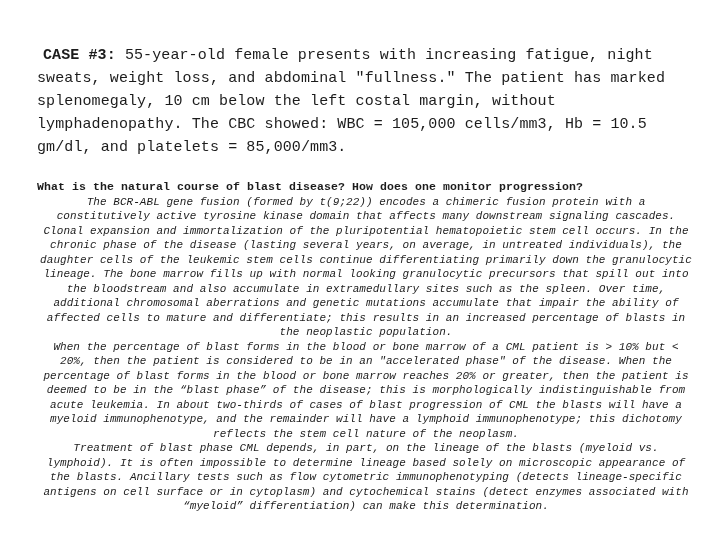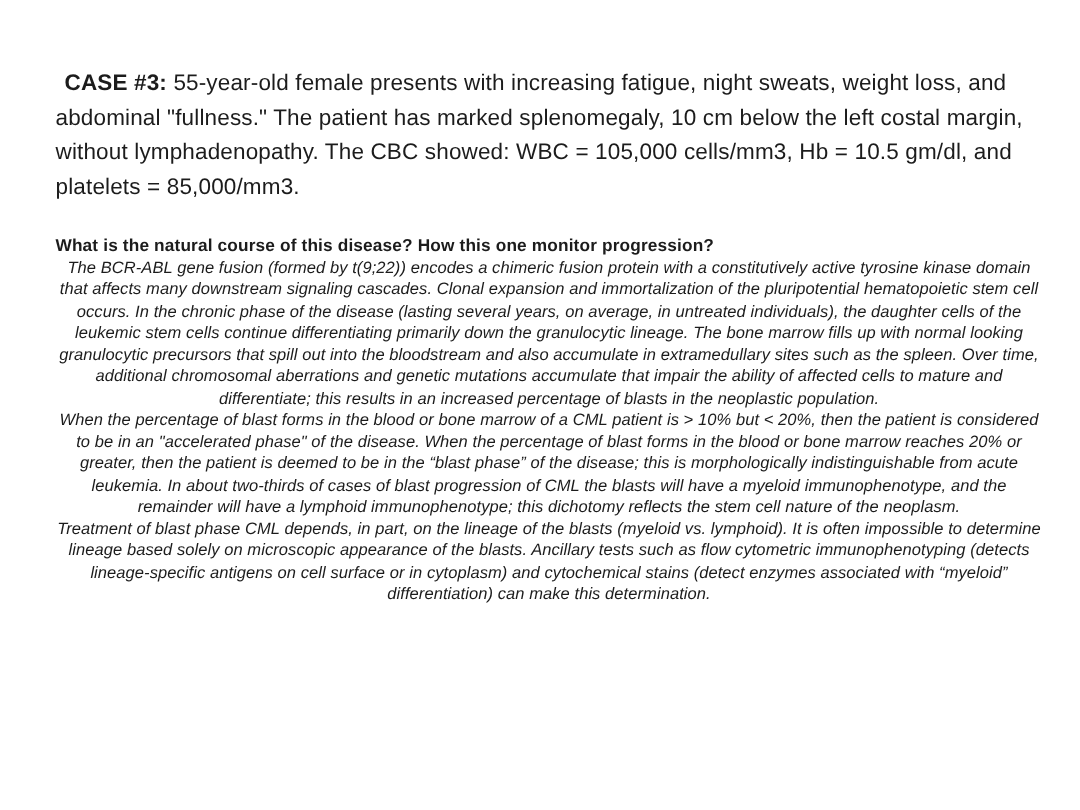--- a/index.html
+++ b/index.html
@@ -7,21 +7,21 @@
     padding: 0;
     background: #ffffff;
   }
   .slide {
     position: relative;
     width: 720px;
     height: 540px;
     background: #ffffff;
     box-sizing: border-box;
     padding: 44px 25px 0 37px;
-    font-family: Liberation Sans, sans-serif;
+    font-family: Liberation Mono, monospace;
     color: #1c1c1c;
     overflow: hidden;
   }
   .case-text {
     margin: 0;
     font-size: 15px;
     line-height: 23px;
     text-indent: 6px;
     letter-spacing: 0.1px;
     max-width: 660px;
@@ -48,18 +48,18 @@
   }
   .answer + .answer {
   }
 </style>
 </head>
 <body>
 
 <div class="slide">
   <p class="case-text"><b>CASE #3:</b><span> 55-year-old female presents with increasing fatigue, night sweats, weight loss, and abdominal "fullness." The patient has marked splenomegaly, 10 cm below the left costal margin, without lymphadenopathy. The CBC showed: WBC = 105,000 cells/mm3, Hb = 10.5 gm/dl, and platelets = 85,000/mm3.</span></p>
 
-  <p class="question">What is the natural course of this disease? How this one monitor progression?</p>
+  <p class="question">What is the natural course of blast disease? How does one monitor progression?</p>
 
   <p class="answer">The BCR-ABL gene fusion (formed by t(9;22)) encodes a chimeric fusion protein with a constitutively active tyrosine kinase domain that affects many downstream signaling cascades. Clonal expansion and immortalization of the pluripotential hematopoietic stem cell occurs. In the chronic phase of the disease (lasting several years, on average, in untreated individuals), the daughter cells of the leukemic stem cells continue differentiating primarily down the granulocytic lineage. The bone marrow fills up with normal looking granulocytic precursors that spill out into the bloodstream and also accumulate in extramedullary sites such as the spleen. Over time, additional chromosomal aberrations and genetic mutations accumulate that impair the ability of affected cells to mature and differentiate; this results in an increased percentage of blasts in the neoplastic population.</p>
   <p class="answer">When the percentage of blast forms in the blood or bone marrow of a CML patient is &gt; 10% but &lt; 20%, then the patient is considered to be in an "accelerated phase" of the disease. When the percentage of blast forms in the blood or bone marrow reaches 20% or greater, then the patient is deemed to be in the “blast phase” of the disease; this is morphologically indistinguishable from acute leukemia.  In about two-thirds of cases of blast progression of CML the blasts will have a myeloid immunophenotype, and the remainder will have a lymphoid immunophenotype; this dichotomy reflects the stem cell nature of the neoplasm.</p>
   <p class="answer">Treatment of blast phase CML depends, in part, on the lineage of the blasts (myeloid vs. lymphoid). It is often impossible to determine lineage based solely on microscopic appearance of the blasts.  Ancillary tests such as flow cytometric immunophenotyping (detects lineage-specific antigens on cell surface or in cytoplasm) and cytochemical stains (detect enzymes associated with “myeloid” differentiation) can make this determination.</p>
 </div>
 
 </body></html>

